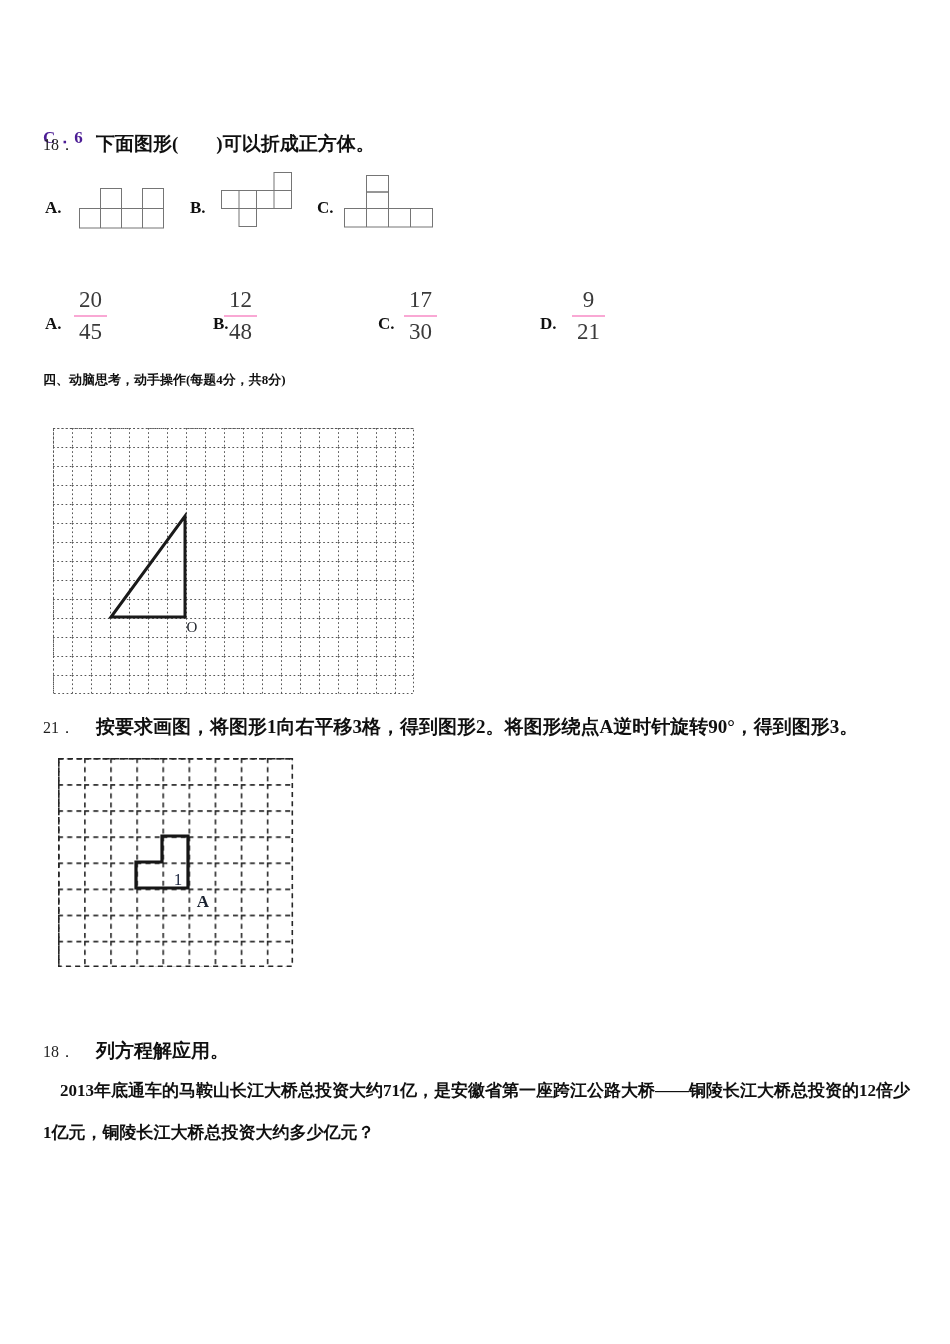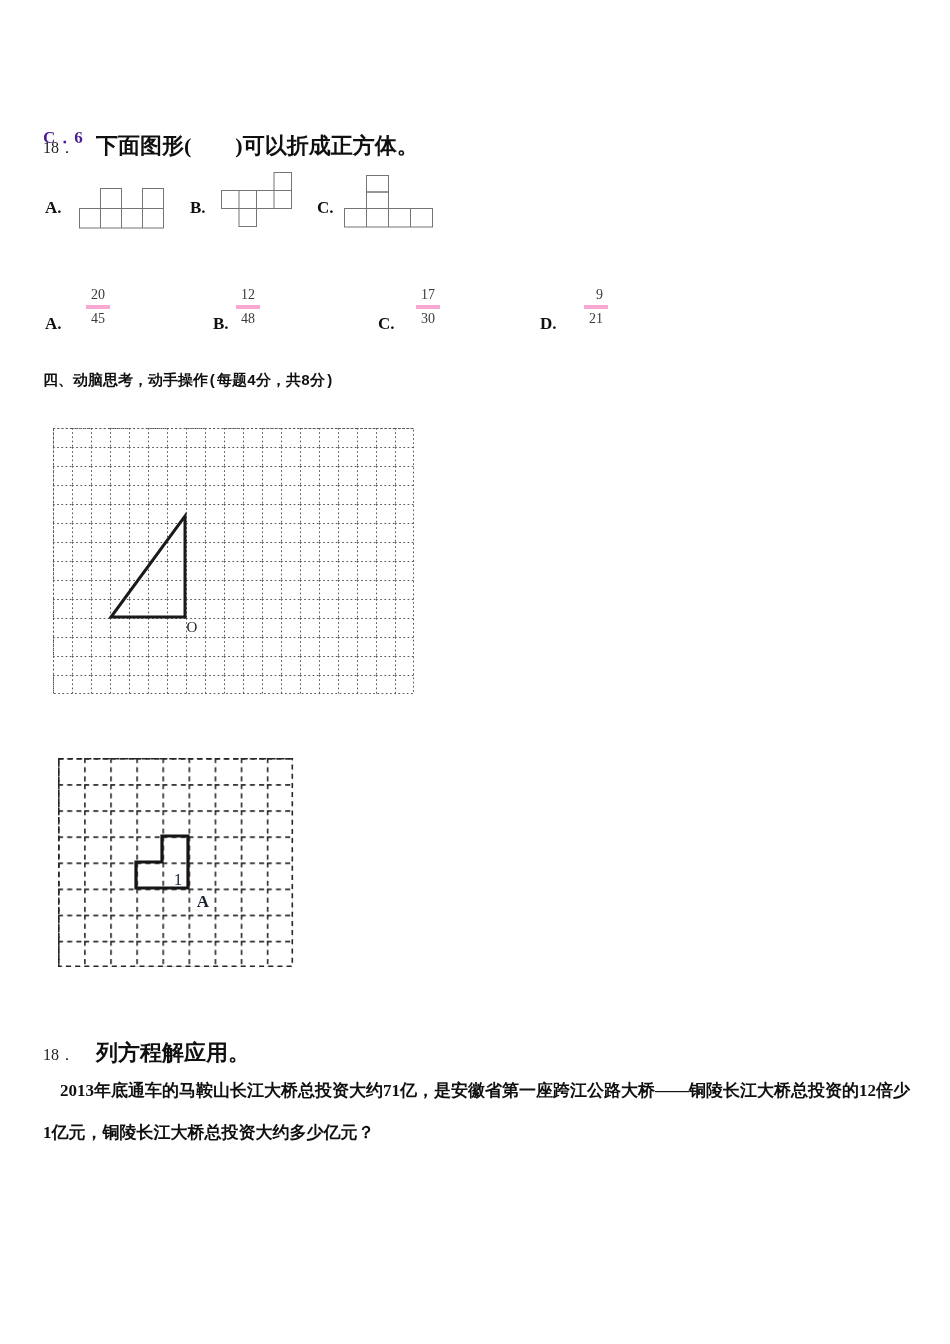--- a/index.html
+++ b/index.html
@@ -1,27 +1,27 @@
 <!DOCTYPE html>
 <html><head>
 <meta charset="utf-8">
 <style>
   html,body{margin:0;padding:0;background:#ffffff;}
   .page{position:relative;width:950px;height:1344px;background:#ffffff;overflow:hidden;
         font-family:"Liberation Serif",serif;}
   .abs{position:absolute;}
   .qline{white-space:nowrap;}
   .qnum{font-family:"Liberation Serif",serif;font-weight:400;font-size:16px;color:#1f1f1f;margin-right:21px;}
-  .qtext{font-family:"Liberation Serif",sans-serif;font-weight:700;font-size:22px;color:#101010;}
+  .qtext{font-family:"Liberation Serif",sans-serif;font-weight:700;font-size:19px;color:#101010;}
   .answer-line{font-family:"Liberation Serif",serif;font-weight:700;font-size:17px;color:#4c1d95;letter-spacing:1px;margin-top:22px;}
-  .heading{font-family:Liberation Mono, monospace;font-weight:700;font-size:15px;color:#101010;white-space:nowrap;}
+  .heading{font-family:Liberation Serif, serif;font-weight:700;font-size:13px;color:#101010;white-space:nowrap;}
   .opt-label{font-family:"Liberation Serif",serif;font-weight:700;font-size:17px;color:#101010;}
-  .frac{font-family:"Liberation Serif",serif;font-size:14px;color:#3a3a3a;text-align:right;display:inline-block;}
+  .frac{font-family:"Liberation Serif",serif;font-size:23px;color:#3a3a3a;text-align:center;display:inline-block;}
   .frac .num{display:block;padding:0 5px 2px 5px;line-height:1.15;}
-  .frac .den{display:block;border-top:4px solid #f9a8d4;padding:2px 5px 0 5px;line-height:1.15;margin-left:12px;}
+  .frac .den{display:block;border-top:2px solid #f9a8d4;padding:2px 5px 0 5px;line-height:1.15;}
   .para{font-family:"Liberation Serif",sans-serif;font-weight:700;font-size:17px;color:#101010;white-space:nowrap;}
   svg text{font-family:"Liberation Serif",serif;}
 </style>
 </head>
 <body>
 
 <div class="page">
 
   <div class="abs answer-line" style="left:43px;top:104px">C．6</div>
 
@@ -92,20 +92,23 @@
       <pattern id="dotgrid" width="19" height="19" patternUnits="userSpaceOnUse">
         <path d="M0,0.5 H19 M0.5,0 V19" fill="none" stroke="#575757" stroke-width="1" stroke-dasharray="1.7,2.5"></path>
       </pattern>
     </defs>
     <rect x="0" y="0" width="361" height="266" fill="url(#dotgrid)"></rect>
     <rect x="0.5" y="0.5" width="360" height="265" fill="none" stroke="#575757" stroke-width="1" stroke-dasharray="1.7,2.5"></rect>
     <polygon points="132,88 132,189 58,189" fill="none" stroke="#1a1a1a" stroke-width="3"></polygon>
     <text x="139" y="204" font-size="15" fill="#20242c" text-anchor="middle">O</text>
   </svg>
 
+  <div class="abs qline" style="left:43px;top:714px">
+    <span class="qnum">21．</span><span class="qtext">按要求画图，将图形1向右平移3格，得到图形2。将图形绕点A逆时针旋转90°，得到图形3。</span>
+  </div>
 
   <svg class="abs" style="left:58px;top:758px" width="236" height="210">
     <defs>
       <pattern id="dashgrid" width="26.1" height="26.1" patternUnits="userSpaceOnUse">
         <path d="M0,0.8 H26.1 M0.8,0 V26.1" fill="none" stroke="#262626" stroke-width="1.6" stroke-dasharray="5,4.2"></path>
       </pattern>
     </defs>
     <rect x="0" y="0" width="235" height="209" fill="url(#dashgrid)"></rect>
     <rect x="0.8" y="0.8" width="233.5" height="207.5" fill="none" stroke="#262626" stroke-width="1.6" stroke-dasharray="5,4.2"></rect>
     <path d="M104,78 H130 V130 H78 V104 H104 Z" fill="none" stroke="#151515" stroke-width="3.2"></path>

